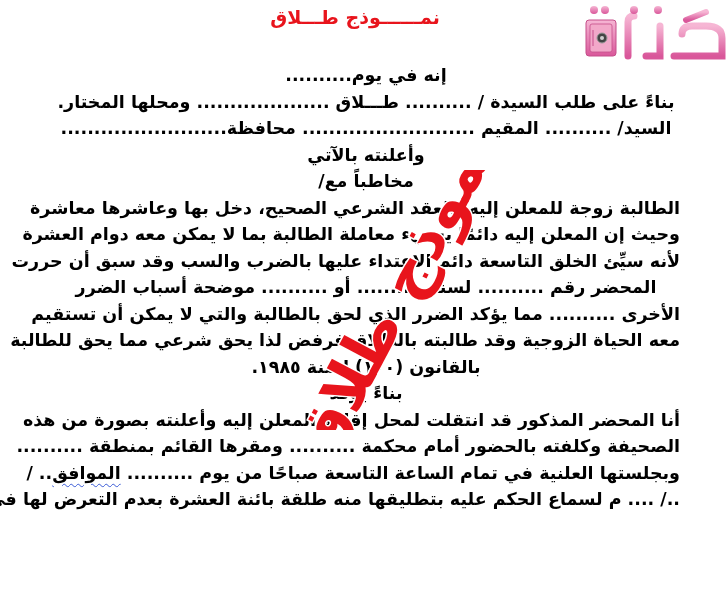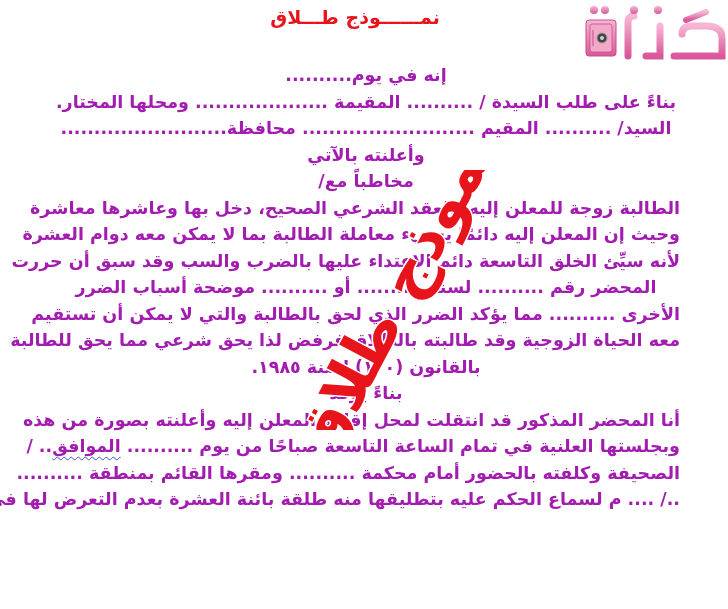--- a/index.html
+++ b/index.html
@@ -13,21 +13,21 @@
     position: absolute; top: 6px; left: 250px; width: 210px;
     text-align: center; direction: rtl;
     color: #e8141c; font-weight: bold; font-size: 19px;
     font-family: "DejaVu Sans", sans-serif;
   }
   .logo {
     position: absolute; top: 2px; right: 0px; width: 148px; height: 62px;
   }
   .doc {
     position: absolute; left: 52px; top: 62px; width: 628px;
-    direction: rtl; text-align: center; color: #a21caf;
+    direction: rtl; text-align: center; color: #000000;
     font-family: "DejaVu Sans", sans-serif; font-weight: bold;
     font-size: 17.5px; line-height: 26.5px;
   }
   .line { display: block; white-space: nowrap; overflow: visible; }
   .line.just { text-align: justify; text-align-last: justify; }
   .squiggle { text-decoration: underline wavy #3b5bd6; text-underline-offset: 4px; text-decoration-thickness: 1px; }
   .watermark {
     position: absolute; left: 270px; top: 170px; width: 270px; height: 260px;
     pointer-events: none;
   }
@@ -61,38 +61,38 @@
       <circle cx="54" cy="8" r="4" fill="url(#pk)"></circle>
       <path d="M66 54 L80 54 L80 24" stroke="url(#pk)" stroke-width="7" fill="none" stroke-linecap="round"></path>
       <circle cx="78" cy="8" r="4" fill="url(#pk)"></circle>
       <path d="M94 54 L142 54 L142 36 Q142 24 126 24 L112 24 Q102 24 102 32" stroke="url(#pk)" stroke-width="7" fill="none" stroke-linecap="round"></path>
       <path d="M106 18 L126 10" stroke="url(#pk)" stroke-width="6" fill="none" stroke-linecap="round"></path>
     </svg>
   </div>
 
   <div class="doc">
     <span class="line">إنه في يوم..........</span>
-    <span class="line">بناءً على طلب السيدة / .......... المقيمة .................... ومحلها المختار.</span>
+    <span class="line">بناءً على طلب السيدة / .......... طـــلاق .................... ومحلها المختار.</span>
     <span class="line">السيد/ .......... المقيم .......................... محافظة.........................</span>
     <span class="line">وأعلنته بالآتي</span>
     <span class="line">مخاطباً مع/</span>
     <span class="line just">الطالبة زوجة للمعلن إليه بالعقد الشرعي الصحيح، دخل بها وعاشرها معاشرة</span>
     <span class="line just">وحيث إن المعلن إليه دائمًا يسيء معاملة الطالبة بما لا يمكن معه دوام العشرة</span>
     <span class="line just">لأنه سيِّئ الخلق التاسعة دائم الاعتداء عليها بالضرب والسب وقد سبق أن حررت</span>
     <span class="line">المحضر رقم .......... لسنة .......... أو .......... موضحة أسباب الضرر</span>
     <span class="line just">الأخرى .......... مما يؤكد الضرر الذي لحق بالطالبة والتي لا يمكن أن تستقيم</span>
     <span class="line just">معه الحياة الزوجية وقد طالبته بالطلاق فرفض لذا يحق شرعي مما يحق للطالبة</span>
     <span class="line">بالقانون (١٠٠) لسنة ١٩٨٥.</span>
     <span class="line">بناءً يؤكد</span>
     <span class="line just">أنا المحضر المذكور قد انتقلت لمحل إقامة المعلن إليه وأعلنته بصورة من هذه</span>
+    <span class="line just">الصحيفة وكلفته بالحضور أمام محكمة .......... ومقرها القائم بمنطقة ..........</span>
     <span class="line">
       <span>وبجلستها العلنية في تمام الساعة التاسعة صباحًا من يوم ..........</span>
       <span class="squiggle">الموافق</span><span>.. /</span>
     </span>
-    <span class="line just">الصحيفة وكلفته بالحضور أمام محكمة .......... ومقرها القائم بمنطقة ..........</span>
     <span class="line just">../ .... م لسماع الحكم عليه بتطليقها منه طلقة بائنة العشرة بعدم التعرض لها في</span>
   </div>
 
   <svg class="watermark" viewBox="0 0 270 260">
     <text x="135" y="140" text-anchor="middle" direction="rtl" transform="rotate(-62 135 130)" font-family="DejaVu Sans, sans-serif" font-weight="bold" font-size="62" fill="#e8141c" stroke="#ffffff" stroke-width="3" paint-order="stroke">نموذج طلاق</text>
   </svg>
 
 </div>
 
 </body></html>

